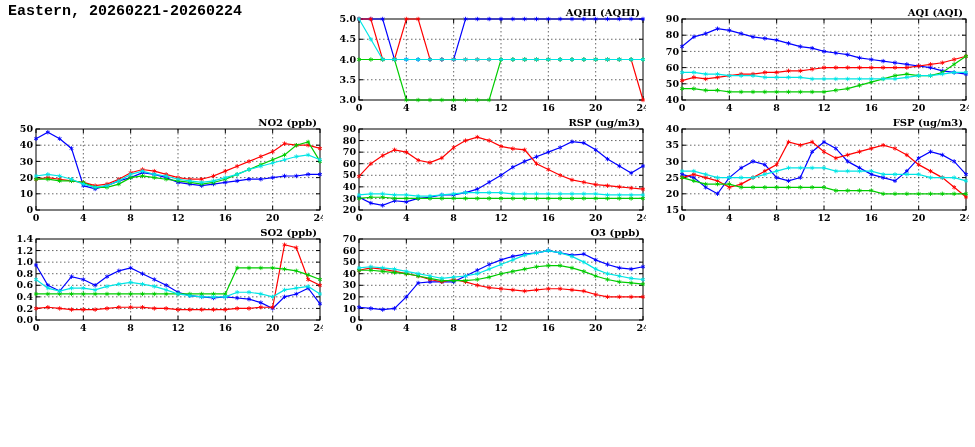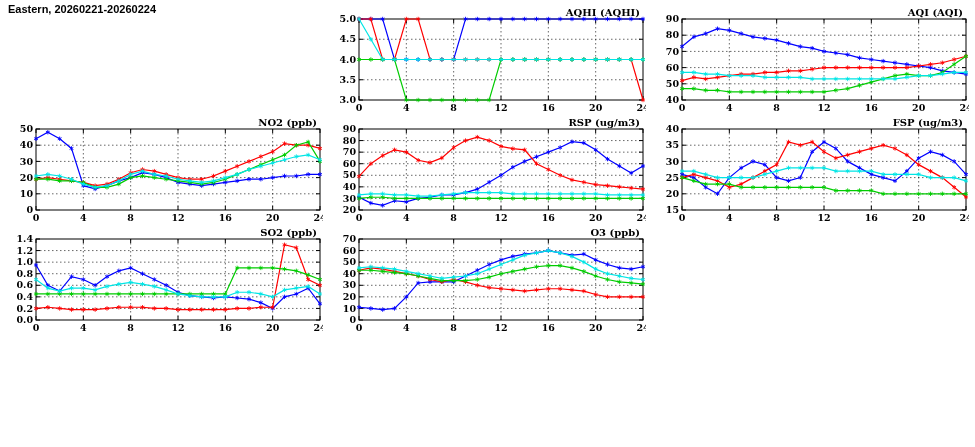--- a/index.html
+++ b/index.html
@@ -3,22 +3,22 @@
 <meta charset="utf-8">
 <style>
   html,body{margin:0;padding:0;}
   body{
     width:975px;height:447px;background:#ffffff;
     font-family:"DejaVu Sans",sans-serif;
     position:relative;overflow:hidden;
   }
   #title{
     position:absolute;left:8px;top:3px;
-    font-family:Liberation Sans, sans-serif;
-    font-weight:bold;font-size:11px;color:#000;
+    font-family:Liberation Mono, monospace;
+    font-weight:bold;font-size:15px;color:#000;
     letter-spacing:0px;
   }
   .panel{position:absolute;}
   .panel svg{display:block;}
   .plot-title{
     font-family:"DejaVu Serif",serif;
     font-weight:bold;font-size:10px;fill:#000;
   }
   .tick-label{
     font-family:"DejaVu Serif",serif;

